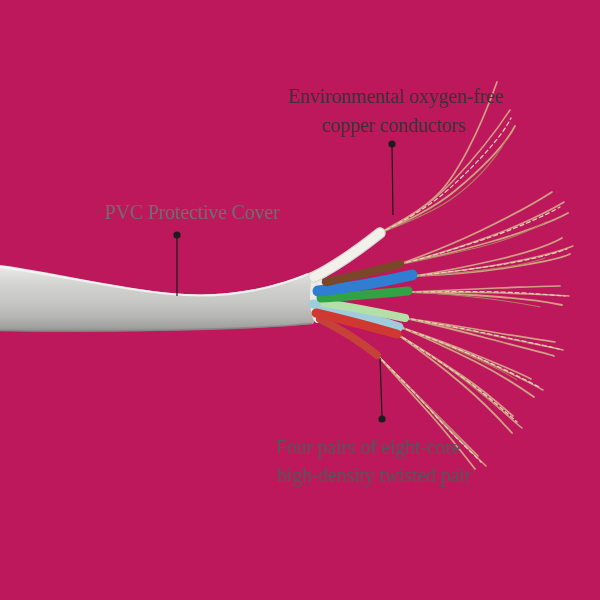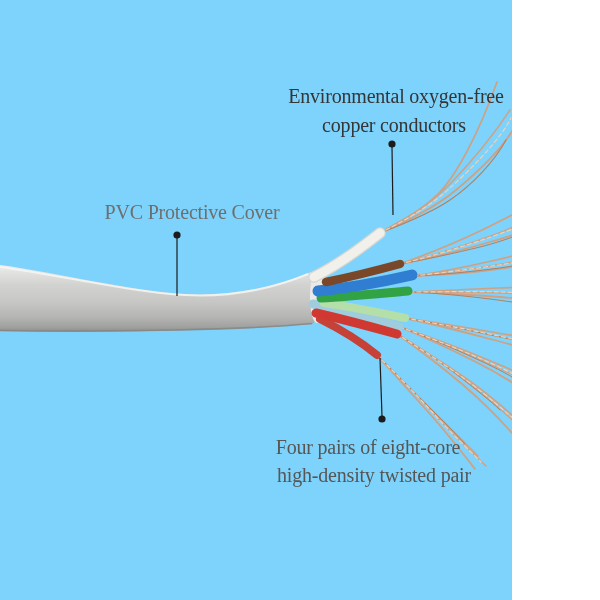--- a/index.html
+++ b/index.html
@@ -1,16 +1,16 @@
 <!DOCTYPE html>
 <html><head>
 <meta charset="utf-8">
 <style>
   html,body{margin:0;padding:0;background:#ffffff;}
-  .stage{position:relative;width:512px;height:600px;background:#7dd3fc;overflow:hidden;}
+  .stage{position:relative;width:600px;height:600px;background:#be185d;overflow:hidden;}
   svg{display:block;}
   text{font-family:"Liberation Serif", serif;letter-spacing:-0.2px;}
   .lbl-dark{font-size:20px;}
   .lbl-gray{font-size:20px;}
 </style>
 </head>
 <body>
 
 <div class="stage">
 <svg width="600" height="600" viewBox="0 0 600 600">

